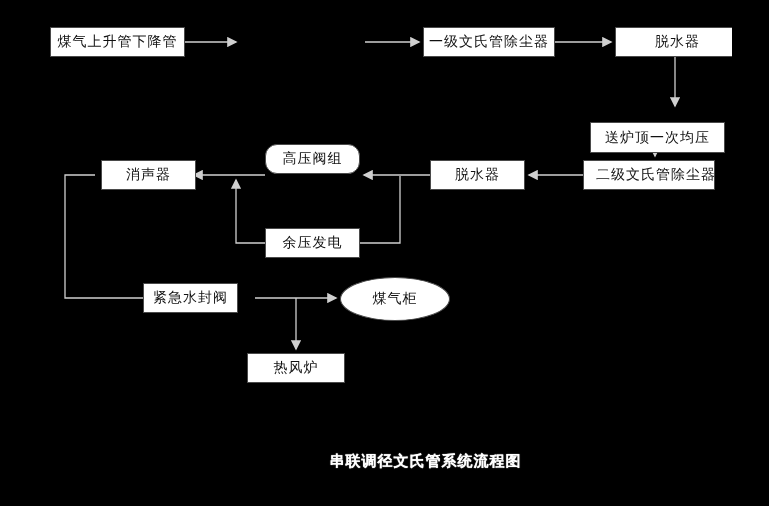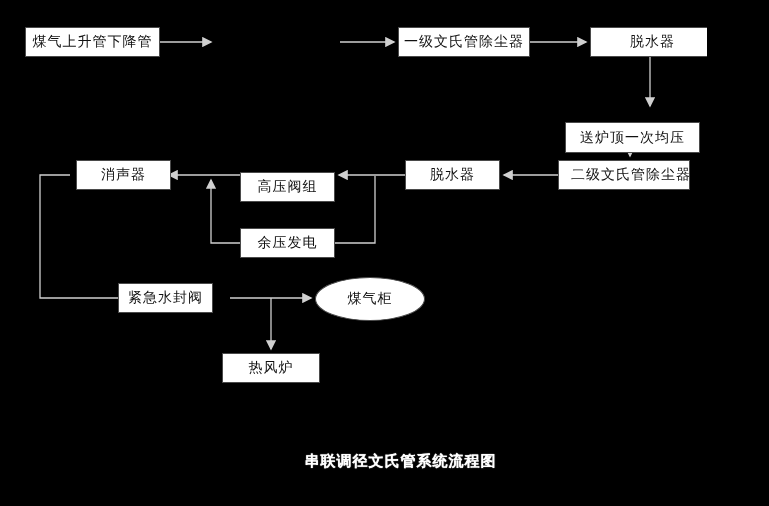--- a/index.html
+++ b/index.html
@@ -9,20 +9,21 @@
     --node-text:#111111;
     --connector:#d0d0d0;
   }
   html,body{margin:0;padding:0;background:var(--background);}
   .canvas{
     position:relative;
     width:707px;height:506px;
     background:var(--background);
     font-family:Liberation Mono, monospace;
     overflow:hidden;
+    margin-left:25px;
   }
   .connectors{position:absolute;left:0;top:0;width:769px;height:506px;}
   .node{
     position:absolute;
     background:var(--node-fill);
     border:1px solid var(--node-border);
     color:var(--node-text);
     display:flex;align-items:center;justify-content:center;
     font-size:14px;
     box-sizing:border-box;
@@ -75,21 +76,21 @@
   <div class="node" style="left:398px;top:27px;width:132px;height:30px;">一级文氏管除尘器</div>
 
   <div class="node" style="left:590px;top:27px;width:125px;height:30px;">脱水器</div>
 
   <div class="node" style="left:565px;top:122px;width:135px;height:31px;">送炉顶一次均压</div>
 
   <div class="node" style="left:558px;top:160px;width:132px;height:30px;padding-left:14px;">二级文氏管除尘器</div>
 
   <div class="node" style="left:405px;top:160px;width:95px;height:30px;">脱水器</div>
 
-  <div class="node" style="left:240px;top:172px;width:95px;height:30px;">高压阀组</div>
+  <div class="node" style="left:240px;top:144px;width:95px;height:30px;border-radius:12px;">高压阀组</div>
 
   <div class="node" style="left:76px;top:160px;width:95px;height:30px;">消声器</div>
 
   <div class="node" style="left:240px;top:228px;width:95px;height:30px;">余压发电</div>
 
   <div class="node" style="left:118px;top:283px;width:95px;height:30px;text-align:right;">紧急水封阀</div>
 
   <div class="node ellipse" style="left:315px;top:277px;width:110px;height:44px;">煤气柜</div>
 
   <div class="node" style="left:222px;top:353px;width:98px;height:30px;">热风炉</div>

